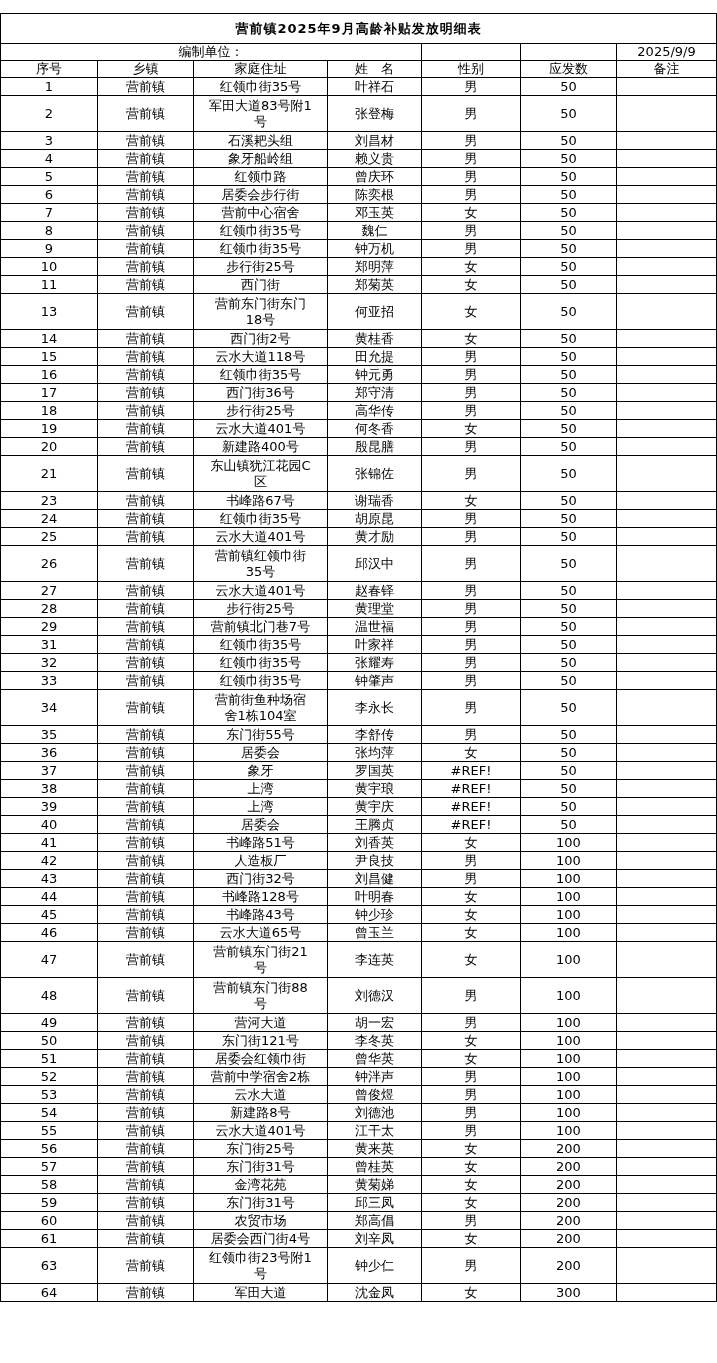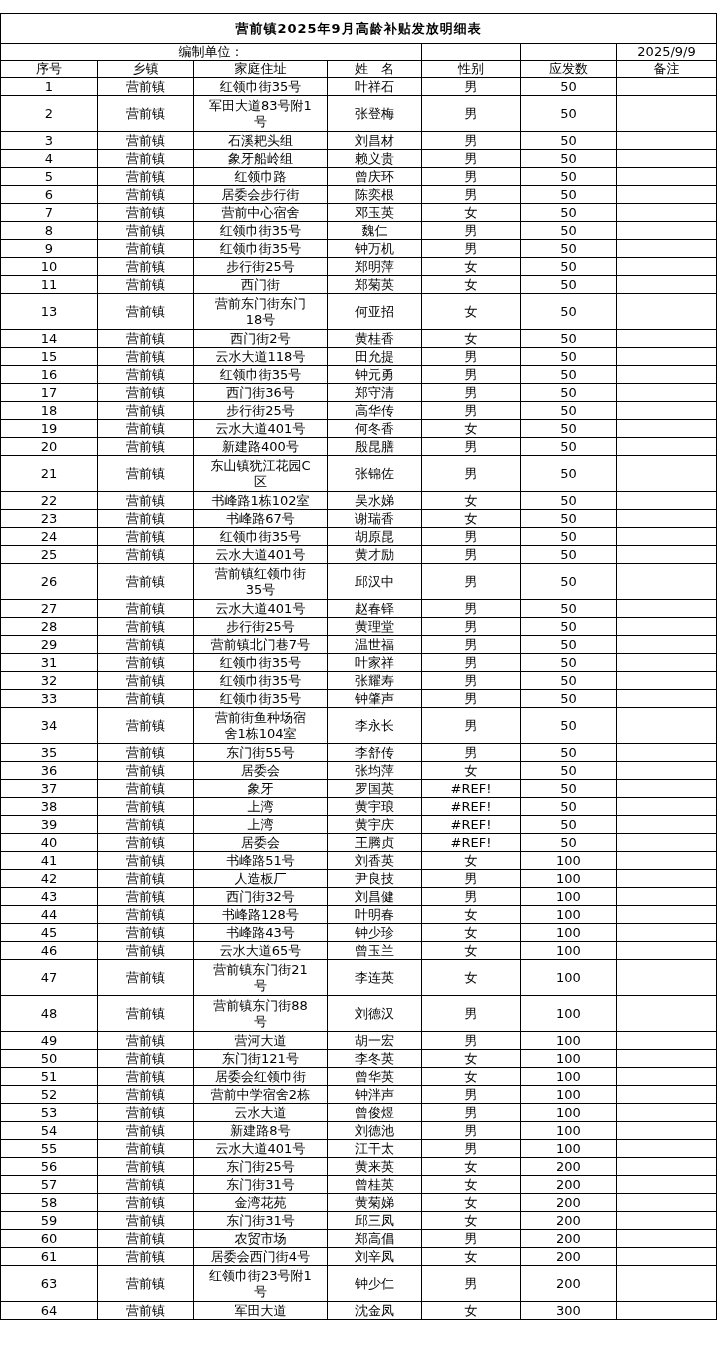--- a/index.html
+++ b/index.html
@@ -262,29 +262,20 @@
         <td>21</td>
         <td>营前镇</td>
         <td class="addr">东山镇犹江花园C
 区</td>
         <td>张锦佐</td>
         <td>男</td>
         <td>50</td>
         <td></td>
       </tr>
       <tr class="single">
-        <td>22</td>
-        <td>营前镇</td>
-        <td class="addr">书峰路1栋102室</td>
-        <td>吴水娣</td>
-        <td>女</td>
-        <td>50</td>
-        <td></td>
-      </tr>
-      <tr class="single">
         <td>23</td>
         <td>营前镇</td>
         <td class="addr">书峰路67号</td>
         <td>谢瑞香</td>
         <td>女</td>
         <td>50</td>
         <td></td>
       </tr>
       <tr class="single">
         <td>24</td>

